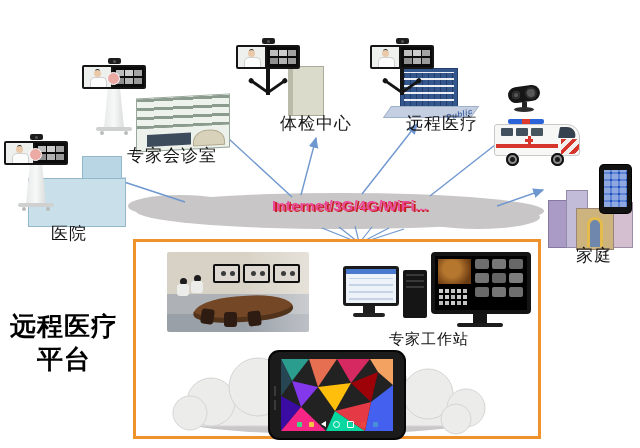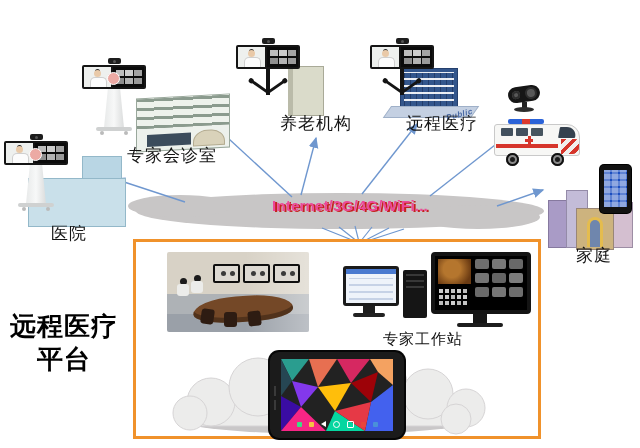--- a/index.html
+++ b/index.html
@@ -167,21 +167,21 @@
                  0 12px #bdbdbd,6px 12px #c3c3c3,12px 12px #cdcdcd,18px 12px #b8b8b8,24px 12px #c3c3c3;}
   .wr-thumbs{position:absolute;left:40px;top:3px;width:50px;height:48px;}
   .wr-thumbs::before{content:"";position:absolute;left:0;top:0;width:14px;height:10px;border-radius:2px;background:#6e6e6e;
       box-shadow:17px 0 #787878,34px 0 #686868,0 14px #747474,17px 14px #646464,34px 14px #7c7c7c,
                  0 28px #6a6a6a,17px 28px #767676,34px 28px #6e6e6e;}
   .ws-rstand{position:absolute;left:132px;top:62px;width:14px;height:9px;background:#161616;}
   .ws-rbase{position:absolute;left:116px;top:71px;width:46px;height:4px;background:#1d1d1d;border-radius:2px;}
 
   .consult-label{position:absolute;left:40px;top:92px;width:116px;height:24px;background:rgba(255,255,255,.95);
       border-radius:12px;font-size:15px;font-weight:500;letter-spacing:1px;text-align:center;line-height:24px;}
-  .ws-label{position:absolute;left:232px;top:88px;width:110px;font-size:15px;font-weight:500;
+  .ws-label{position:absolute;left:238px;top:88px;width:110px;font-size:15px;font-weight:500;
       letter-spacing:1px;text-align:center;}
 
   
   .tablet{position:absolute;left:134px;top:110px;width:134px;height:86px;background:#1b1b1b;border-radius:9px;
       z-index:5;box-shadow:0 0 0 2px #060606;}
   .tablet::before{content:"";position:absolute;left:4px;top:34px;width:2px;height:10px;background:#3a3a3a;
       box-shadow:0 14px #3a3a3a;}
   .tab-scr{position:absolute;inset:7px 11px;overflow:hidden;background:#222;}
   .tab-dock{position:absolute;left:0;right:0;bottom:3px;height:8px;display:flex;justify-content:center;gap:7px;
       align-items:center;z-index:2;}
@@ -266,21 +266,21 @@
     <div class="cart-cam"></div>
     <div class="cart-screens">
       <div class="scr doc"></div>
       <div class="scr grid"></div>
     </div>
     <div class="stand-tripod">
       <i class="leg l"></i>
       <i class="leg r"></i>
     </div>
   </div>
-  <div class="nlabel" style="left:266px;top:114px;width:100px">养老机构</div>
+  <div class="nlabel" style="left:266px;top:114px;width:100px">体检中心</div>
 
   <div class="bld-comm">
     <div class="rows"></div>
     <div class="base"></div>
     <span class="pub">Public</span>
   </div>
   <div class="cart" style="left:368px;top:38px">
     <div class="cart-cam"></div>
     <div class="cart-screens">
       <div class="scr doc"></div>

